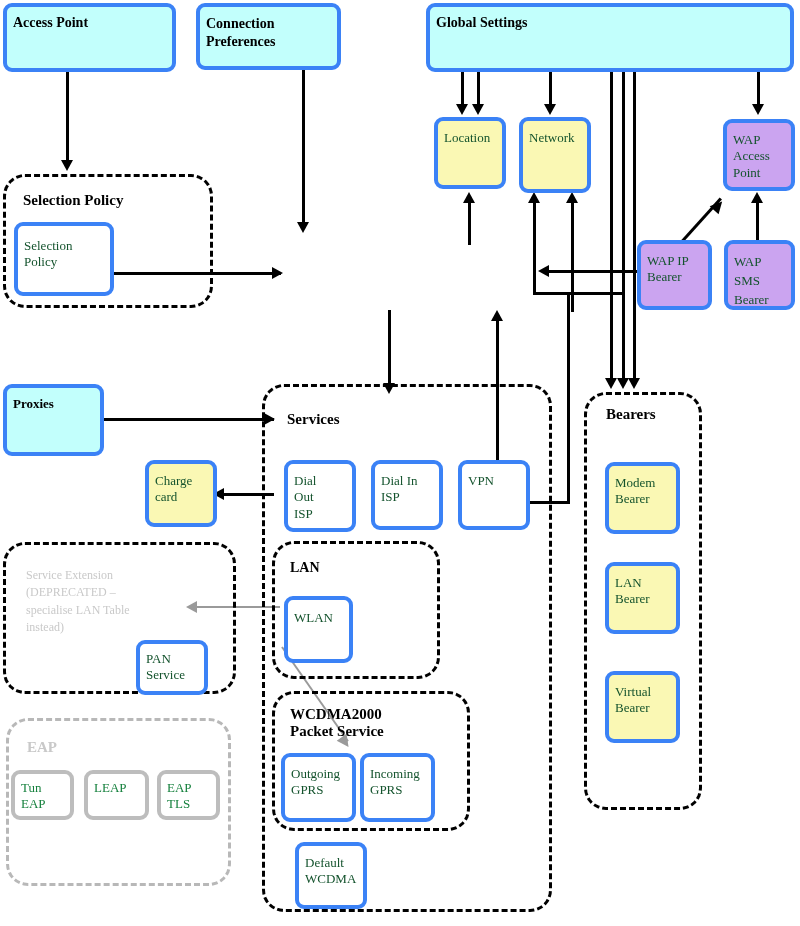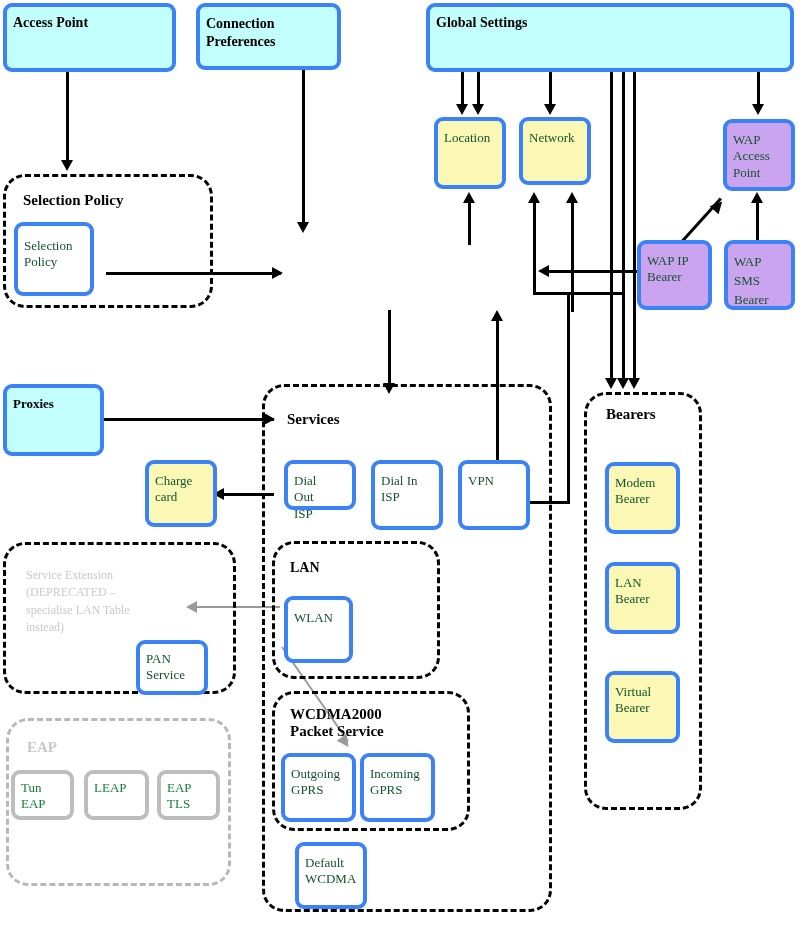--- a/index.html
+++ b/index.html
@@ -157,31 +157,31 @@
 
   <div class="node cyan" style="left:196px;top:3px;width:145px;height:67px;">
     <div class="lbl title-lbl" style="top:8px;line-height:1.3;">Connection
 Preferences</div>
   </div>
 
   <div class="node cyan" style="left:426px;top:3px;width:368px;height:69px;">
     <div class="lbl title-lbl" style="top:8px;">Global Settings</div>
   </div>
 
-  <div class="node white" style="left:14px;top:222px;width:80px;height:74px;">
+  <div class="node white" style="left:14px;top:222px;width:100px;height:74px;">
     <div class="lbl plain-lbl" style="top:12px;">Selection
 Policy</div>
   </div>
 
 
   <div class="node yellow" style="left:434px;top:117px;width:72px;height:72px;">
     <div class="lbl plain-lbl" style="top:9px;">Location</div>
   </div>
 
-  <div class="node yellow" style="left:519px;top:117px;width:72px;height:68px;">
+  <div class="node yellow" style="left:519px;top:117px;width:72px;height:76px;">
     <div class="lbl plain-lbl" style="top:9px;">Network</div>
   </div>
 
   <div class="node purple" style="left:723px;top:119px;width:72px;height:72px;">
     <div class="lbl plain-lbl" style="top:9px;">WAP
 Access
 Point</div>
   </div>
 
   <div class="node purple" style="left:637px;top:240px;width:75px;height:70px;">
@@ -197,21 +197,21 @@
 
   <div class="node cyan" style="left:3px;top:384px;width:101px;height:72px;">
     <div class="lbl title-lbl" style="top:8px;font-size:13px;">Proxies</div>
   </div>
 
   <div class="node yellow" style="left:145px;top:460px;width:72px;height:67px;">
     <div class="lbl plain-lbl" style="top:9px;">Charge
 card</div>
   </div>
 
-  <div class="node white" style="left:284px;top:460px;width:72px;height:50px;padding-left:15px;">
+  <div class="node white" style="left:284px;top:460px;width:72px;height:72px;padding-left:15px;">
     <div class="lbl plain-lbl" style="top:9px;">Dial
 Out
 ISP</div>
   </div>
   <div class="node white" style="left:371px;top:460px;width:72px;height:70px;">
     <div class="lbl plain-lbl" style="top:9px;">Dial In
 ISP</div>
   </div>
   <div class="node white" style="left:458px;top:460px;width:72px;height:70px;">
     <div class="lbl plain-lbl" style="top:9px;">VPN</div>

